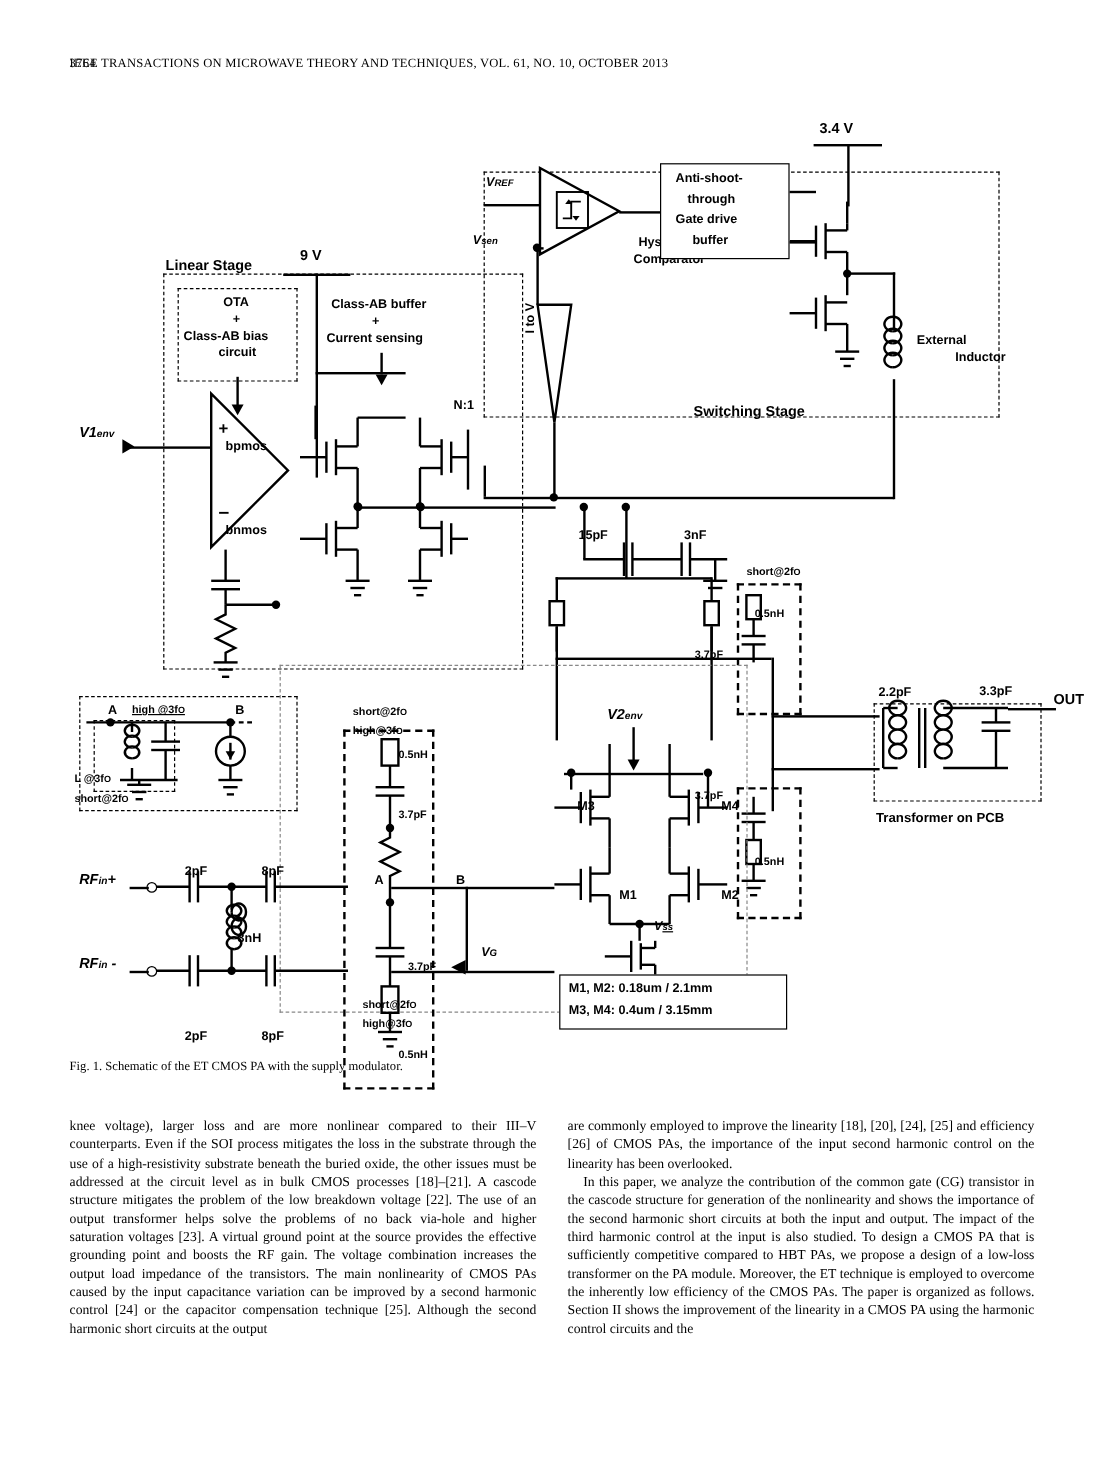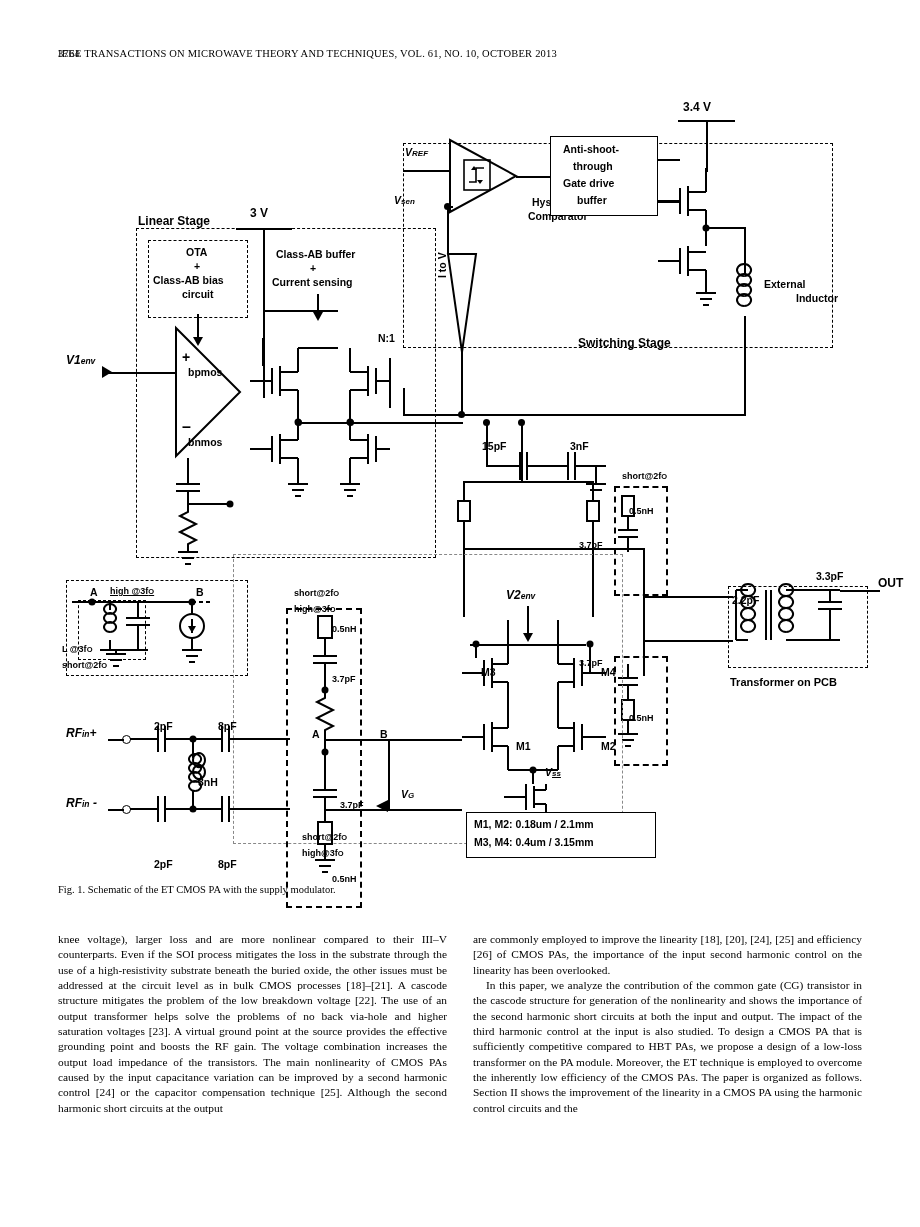--- a/index.html
+++ b/index.html
@@ -143,21 +143,21 @@
     <div class="ln hl" style="left:458px; top:88px; width:34px;"></div>
 
     <div class="sbox" style="left:492px; top:48px; width:108px; height:80px;"></div>
     <div class="lbl" style="left:505px; top:55px;">Anti-shoot-</div>
     <div class="lbl" style="left:515px; top:72px;">through</div>
     <div class="lbl" style="left:505px; top:89px;">Gate drive</div>
     <div class="lbl" style="left:519px; top:106px;">buffer</div>
     <div class="ln hl" style="left:600px; top:113px; width:22px;"></div>
     <div class="ln hl" style="left:600px; top:71px; width:22px;"></div>
 
-    <div class="lbl" style="left:192px; top:118px; font-size:12px;">3 V</div>
+    <div class="lbl" style="left:192px; top:118px; font-size:12px;">9 V</div>
     <div class="ln hl" style="left:178px; top:140px; width:56px;"></div>
     <div class="ln vl" style="left:205px; top:140px; height:170px;"></div>
     <div class="ln hl" style="left:205px; top:222px; width:75px;"></div>
 
     <div class="dbox" style="left:90px; top:152px; width:100px; height:78px;"></div>
     <div class="lbl" style="left:128px; top:158px;">OTA</div>
     <div class="lbl" style="left:136px; top:172px;">+</div>
     <div class="lbl" style="left:95px; top:186px;">Class-AB bias</div>
     <div class="lbl" style="left:124px; top:200px;">circuit</div>
     <svg width="20" height="34" style="left:132px; top:226px;">
@@ -305,21 +305,21 @@
       <line x1="56" y1="2" x2="110" y2="2" stroke="#000" stroke-width="2"></line>
       <line x1="100" y1="2" x2="100" y2="14" stroke="#000" stroke-width="2"></line>
       <line x1="88" y1="14" x2="112" y2="14" stroke="#000" stroke-width="2"></line>
       <line x1="88" y1="21" x2="112" y2="21" stroke="#000" stroke-width="2"></line>
       <line x1="100" y1="21" x2="100" y2="52" stroke="#000" stroke-width="2"></line>
       <line x1="56" y1="52" x2="110" y2="52" stroke="#000" stroke-width="2"></line>
       <line x1="18" y1="2" x2="6" y2="2" stroke="#000" stroke-width="2"></line>
       <line x1="18" y1="52" x2="6" y2="52" stroke="#000" stroke-width="2"></line>
       <line x1="6" y1="2" x2="6" y2="52" stroke="#000" stroke-width="2" stroke-dasharray="0"></line>
     </svg>
-    <div class="lbl" style="left:674px; top:506px;">2.2pF</div>
+    <div class="lbl" style="left:674px; top:483px;">2.2pF</div>
     <div class="lbl" style="left:758px; top:482px;">3.3pF</div>
     <div class="lbl" style="left:672px; top:588px; font-size:11px;">Transformer on PCB</div>
     <div class="lbl" style="left:820px; top:488px; font-size:12px;">OUT</div>
     <div class="ln hl" style="left:782px; top:502px; width:40px;"></div>
 
     <div class="ln hl" style="left:585px; top:508px; width:90px;"></div>
     <div class="ln hl" style="left:585px; top:552px; width:90px;"></div>
     <div class="ln vl" style="left:585px; top:508px; height:80px;"></div>
 
     <div class="dbox-th" style="left:556px; top:568px; width:54px; height:110px;"></div>

